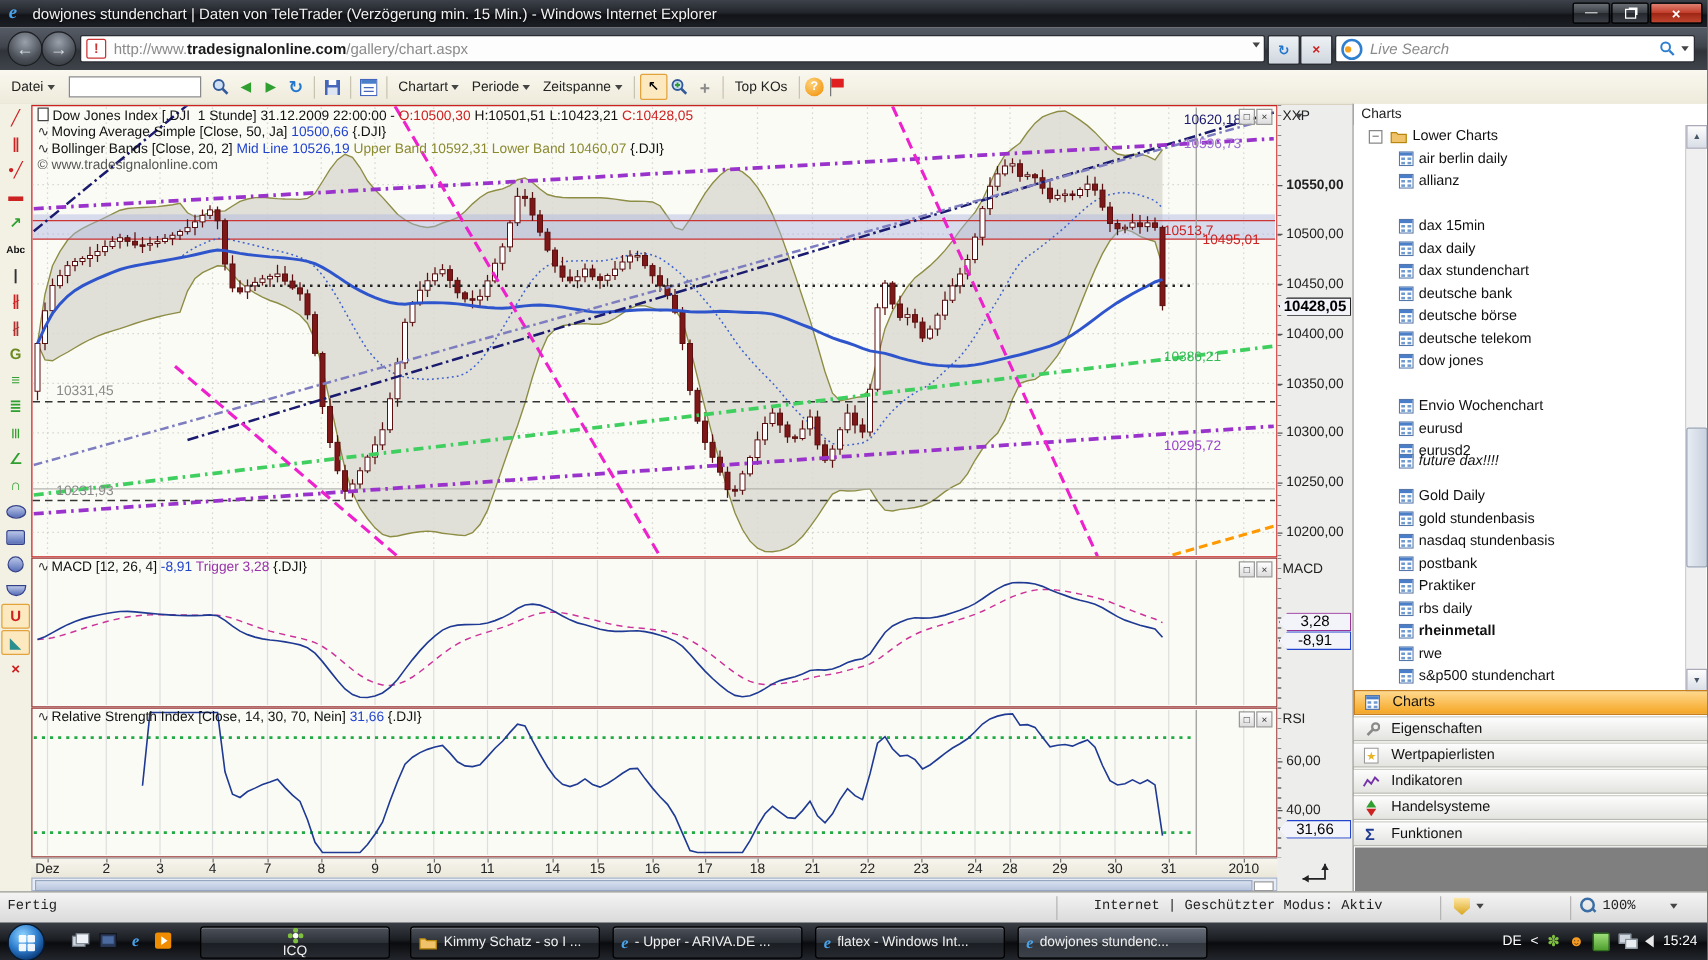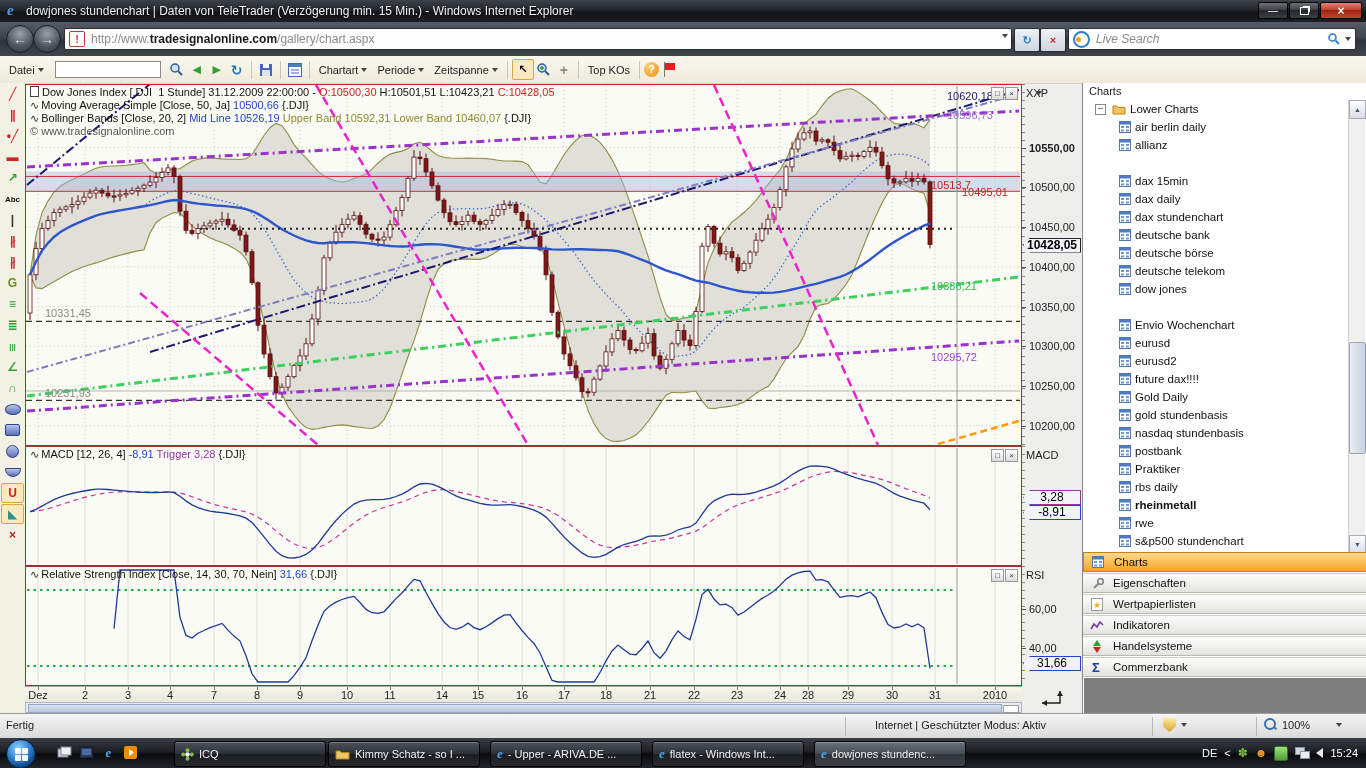--- a/index.html
+++ b/index.html
@@ -1,19 +1,19 @@
 <!DOCTYPE html>
 <html><head>
 <meta charset="utf-8">
 <style>
   html,body{margin:0;padding:0;background:#000;}
   #screen{position:relative;width:1366px;height:768px;overflow:hidden;
     font-family:"Liberation Sans","DejaVu Sans",sans-serif;font-size:11px;
     background:#f3f0e4;-webkit-font-smoothing:antialiased;}
-  .abs{position:absolute;}
+  .abs{position:absolute;font-family:Liberation Mono, monospace;}
   
   #titlebar{position:absolute;left:0;top:0;width:1366px;height:22px;
     background:linear-gradient(#3d424b,#23262c 45%,#121419 55%,#1c1f25);color:#fff;}
   #titletext{position:absolute;left:26px;top:4px;font-size:12px;color:#f2f2f2;text-shadow:0 1px 2px #000;white-space:nowrap;}
   .ie-e{font-family:"Liberation Serif","DejaVu Serif",serif;font-style:italic;font-weight:bold;color:#4aa3e8;}
   #tb-ie{position:absolute;left:7px;top:2px;font-size:15px;}
   #wincontrols{position:absolute;right:4px;top:2px;display:flex;}
   .wbtn{width:28px;height:15px;margin-left:1px;border:1px solid #000;border-radius:2px;
     background:linear-gradient(#6b7077,#3a3e45 50%,#24272c 50%,#3a3e45);color:#fff;
     display:flex;align-items:center;justify-content:center;font-size:10px;line-height:10px;}
@@ -1015,21 +1015,21 @@
               <rect x="0.5" y="0.5" width="11" height="11" fill="#fff" stroke="#5577aa"></rect>
               <rect x="1" y="1" width="10" height="2.5" fill="#4a7ec8"></rect>
               <rect x="2" y="5" width="3" height="2" fill="#6f9ad0"></rect>
               <rect x="7" y="5" width="3" height="2" fill="#6f9ad0"></rect>
               <rect x="2" y="8.5" width="3" height="2" fill="#6f9ad0"></rect>
               <rect x="7" y="8.5" width="3" height="2" fill="#6f9ad0"></rect>
             </svg>
           </span>
           <span class="lbl">eurusd2</span>
         </div>
-        <div class="trow" style="top: 270px;">
+        <div class="trow" style="top: 260px; font-style: italic;">
           <span class="ticon2" style="margin-left: 36px;">
             <svg width="12" height="12">
               <rect x="0.5" y="0.5" width="11" height="11" fill="#fff" stroke="#5577aa"></rect>
               <rect x="1" y="1" width="10" height="2.5" fill="#4a7ec8"></rect>
               <rect x="2" y="5" width="3" height="2" fill="#6f9ad0"></rect>
               <rect x="7" y="5" width="3" height="2" fill="#6f9ad0"></rect>
               <rect x="2" y="8.5" width="3" height="2" fill="#6f9ad0"></rect>
               <rect x="7" y="8.5" width="3" height="2" fill="#6f9ad0"></rect>
             </svg>
           </span>
@@ -1207,21 +1207,21 @@
             </svg>
           </span>
           <span class="lbl">Handelsysteme</span>
         </div>
         <div class="sbbtn" style="top: 105px;">
           <span class="sbico">
             <svg width="11" height="13">
               <text x="0" y="11" font-size="13" font-weight="bold" fill="#1f3a93">Σ</text>
             </svg>
           </span>
-          <span class="lbl">Commerzbank</span>
+          <span class="lbl">Funktionen</span>
         </div>
       </div>
     <div class="sbgray"></div>
   </div>
 
   <div id="statusbar">
     <span class="abs" style="left:6px;top:5px;">Fertig</span>
     <div class="sdiv" style="left:845px;"></div>
     <span class="abs globe" style="left:854px;top:4px;"></span>
     <span class="abs" style="left:875px;top:5px;">Internet | Geschützter Modus: Aktiv</span>
@@ -1256,21 +1256,21 @@
         </svg>
       </div>
     <div class="ql ie-e" style="left:100px;">e</div>
     <div class="ql" style="left:122px;">
         <svg width="15" height="15">
           <rect x="1" y="1" width="13" height="13" rx="2" fill="#f08c00"></rect>
           <polygon points="6,4 11,7.5 6,11" fill="#fff"></polygon>
         </svg>
       </div>
     <div id="taskbtns">
-        <div class="taskbtn" style="left: 174px;">
+        <div class="taskbtn" style="left: 160px; flex-direction: column;">
           <span class="ticn">
             <svg width="13" height="13">
               <circle cx="6.5" cy="6.5" r="2.2" fill="#fff"></circle>
               <g fill="#7fbf3f">
                 <circle cx="6.5" cy="2.2" r="2"></circle>
                 <circle cx="10.8" cy="6.5" r="2"></circle>
                 <circle cx="6.5" cy="10.8" r="2"></circle>
                 <circle cx="2.2" cy="6.5" r="2"></circle>
               </g>
             </svg>

